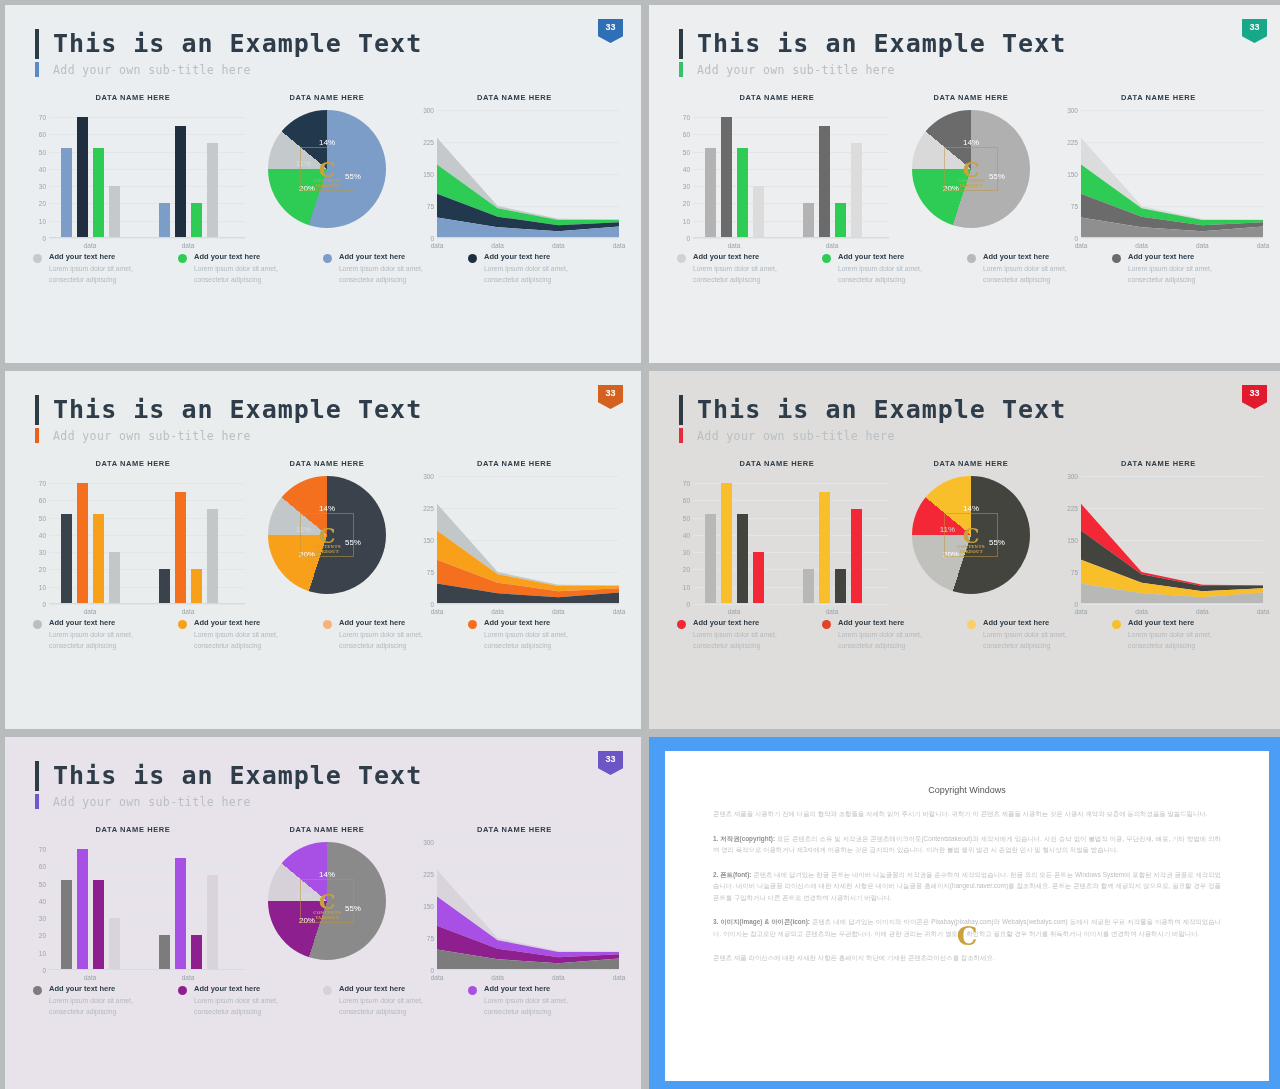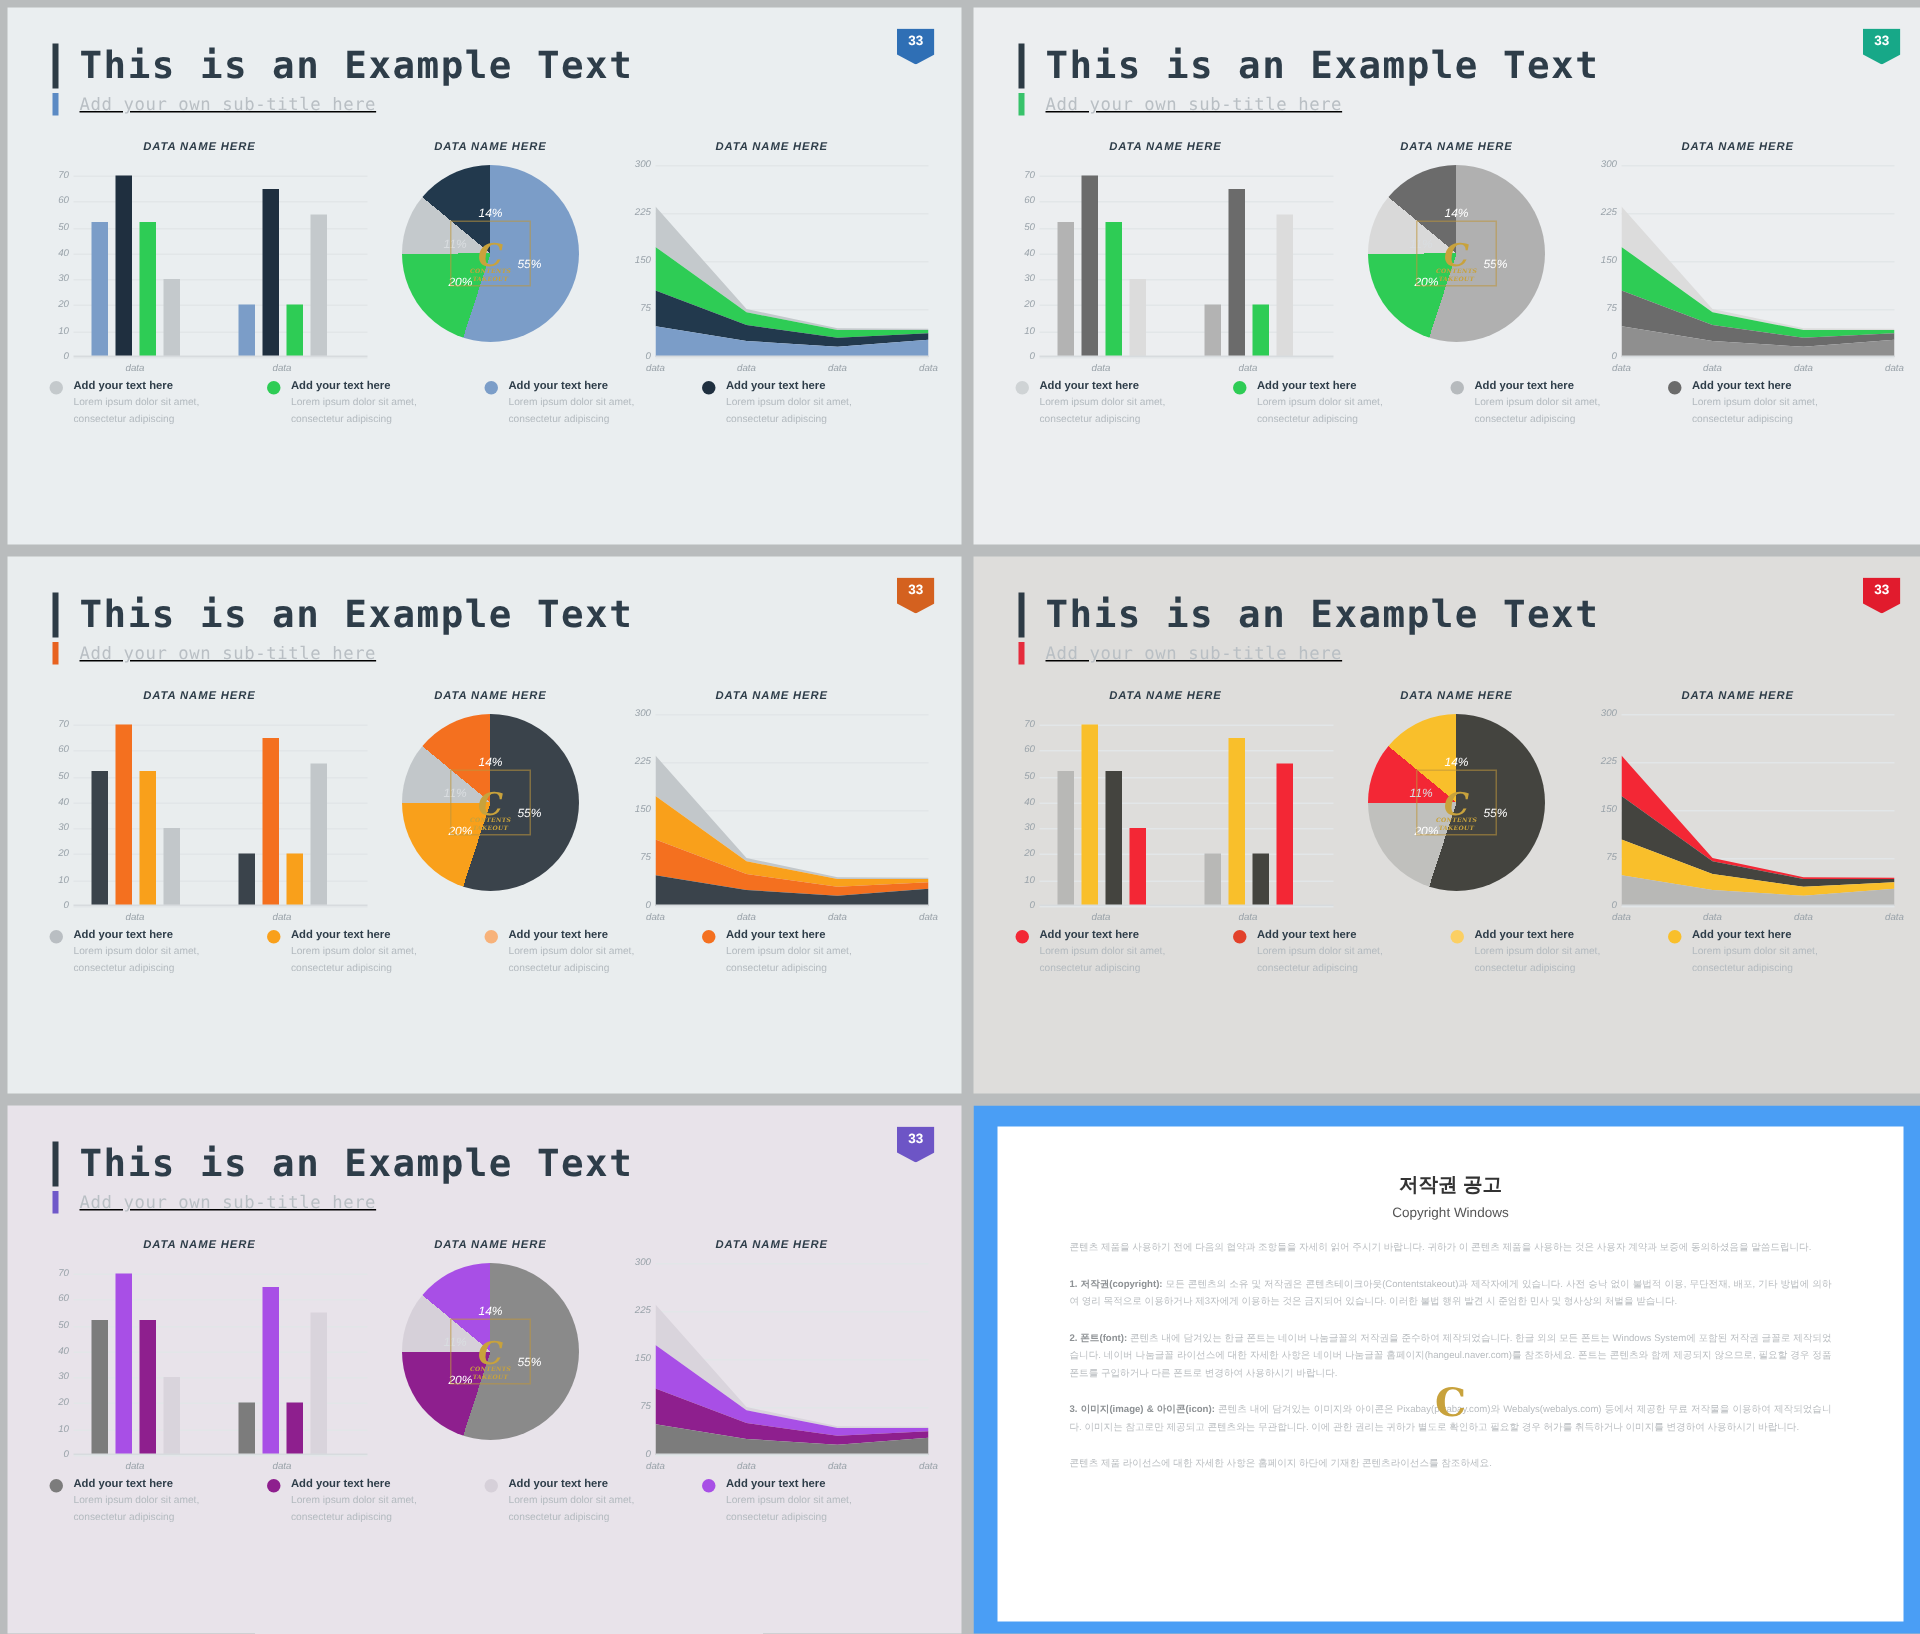--- a/index.html
+++ b/index.html
@@ -21,40 +21,40 @@
 
   
   .hdr { position:relative; padding:24px 0 0 30px; }
   .title-row { display:flex; align-items:flex-start; }
   .bar-dark { width:4px; height:30px; background:#2d3b45; margin-right:14px; flex:none; }
   .title {
     font-family:"DejaVu Sans Mono", monospace;
     font-size:25px; font-weight:bold; letter-spacing:1px;
     color:#2e3d49; line-height:30px; white-space:nowrap;
   }
-  .sub-row { display:flex; align-items:flex-start; margin-top:3px;text-decoration:underline; }
+  .sub-row { display:flex; align-items:flex-end; margin-top:3px; }
   .bar-accent { width:4px; height:15px; margin-right:14px; flex:none; }
   .subtitle {
     font-family:"DejaVu Sans Mono", monospace;
     font-size:11.5px; color:#b9bfc4; letter-spacing:0.4px; white-space:nowrap;
   }
 
   
   .ribbon {
     position:absolute; top:14px; right:18px;
     width:25px; height:24px;
     display:flex; align-items:flex-start; justify-content:center;
     color:#fff; font-size:9px; font-weight:bold;
     padding-top:3px;
     clip-path:polygon(0 0,100% 0,100% 72%,50% 100%,0 72%);
   }
 
   
   .charts { display:flex; margin-top:16px; padding:0 14px; }
-  .chartbox { position:relative;font-style:italic; }
+  .chartbox { position:relative; }
   .cb1 { width:228px; }
   .cb2 { width:160px; }
   .cb3 { width:215px; }
   .cname {
     text-align:center; font-size:7.5px; font-weight:bold;
     letter-spacing:0.6px; color:#2e3d49; margin-bottom:8px;
   }
   .plot { position:relative; }
 
   .ytick {
@@ -673,21 +673,20 @@
           <div>
             <div class="ltitle">Add your text here</div>
             <div class="ldesc">Lorem ipsum dolor sit amet, consectetur adipiscing</div>
           </div>
         </div>
       </div>
     </div>
     <div class="slide">
       <div class="cp-frame" style="background: rgb(74, 158, 245);">
         <div class="cp-card">
-          <div class="cp-h1">저작권 공고</div>
           <div class="cp-h2">Copyright Windows</div>
           <div class="cp-p">콘텐츠 제품을 사용하기 전에 다음의 협약과 조항들을 자세히 읽어 주시기 바랍니다. 귀하가 이 콘텐츠 제품을 사용하는 것은 사용자 계약과 보증에 동의하셨음을 말씀드립니다.</div>
           <div class="cp-p"><b>1. 저작권(copyright):</b> 모든 콘텐츠의 소유 및 저작권은 콘텐츠테이크아웃(Contentstakeout)과 제작자에게 있습니다. 사전 승낙 없이 불법적 이용, 무단전재, 배포, 기타 방법에 의하여 영리 목적으로 이용하거나 제3자에게 이용하는 것은 금지되어 있습니다. 이러한 불법 행위 발견 시 준엄한 민사 및 형사상의 처벌을 받습니다.</div>
           <div class="cp-p"><b>2. 폰트(font):</b> 콘텐츠 내에 담겨있는 한글 폰트는 네이버 나눔글꼴의 저작권을 준수하여 제작되었습니다. 한글 외의 모든 폰트는 Windows System에 포함된 저작권 글꼴로 제작되었습니다. 네이버 나눔글꼴 라이선스에 대한 자세한 사항은 네이버 나눔글꼴 홈페이지(hangeul.naver.com)를 참조하세요. 폰트는 콘텐츠와 함께 제공되지 않으므로, 필요할 경우 정품 폰트를 구입하거나 다른 폰트로 변경하여 사용하시기 바랍니다.</div>
           <div class="cp-p"><b>3. 이미지(image) &amp; 아이콘(icon):</b> 콘텐츠 내에 담겨있는 이미지와 아이콘은 Pixabay(pixabay.com)와 Webalys(webalys.com) 등에서 제공한 무료 저작물을 이용하여 제작되었습니다. 이미지는 참고로만 제공되고 콘텐츠와는 무관합니다. 이에 관한 권리는 귀하가 별도로 확인하고 필요할 경우 허가를 취득하거나 이미지를 변경하여 사용하시기 바랍니다.</div>
           <div class="cp-p">콘텐츠 제품 라이선스에 대한 자세한 사항은 홈페이지 하단에 기재한 콘텐츠라이선스를 참조하세요.</div>
           <div class="cp-wm">C</div>
         </div>
       </div>
     </div>

